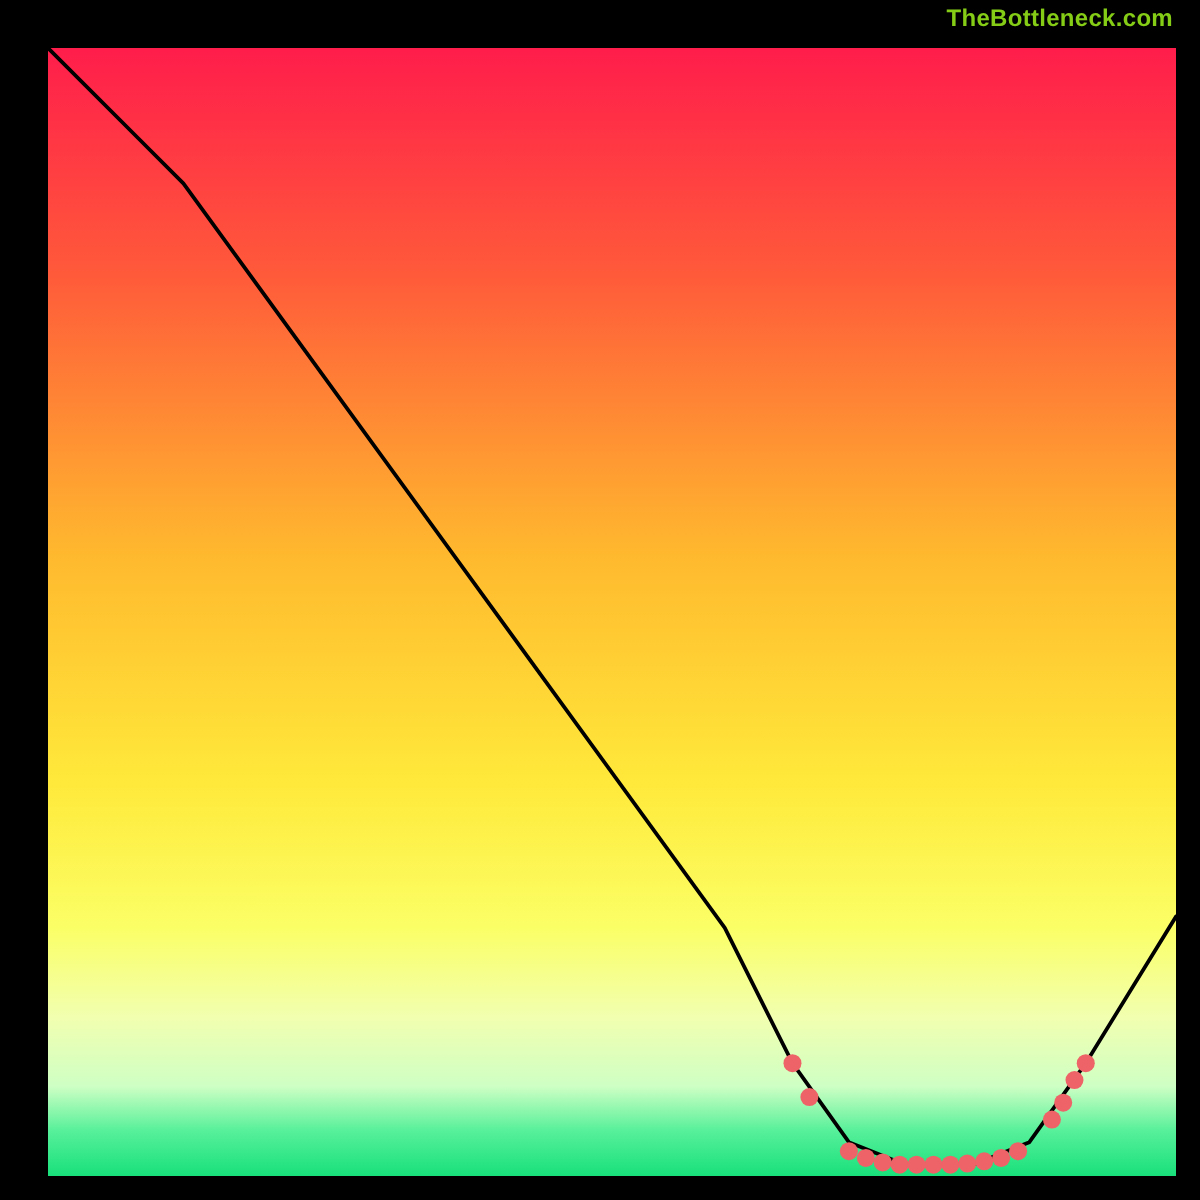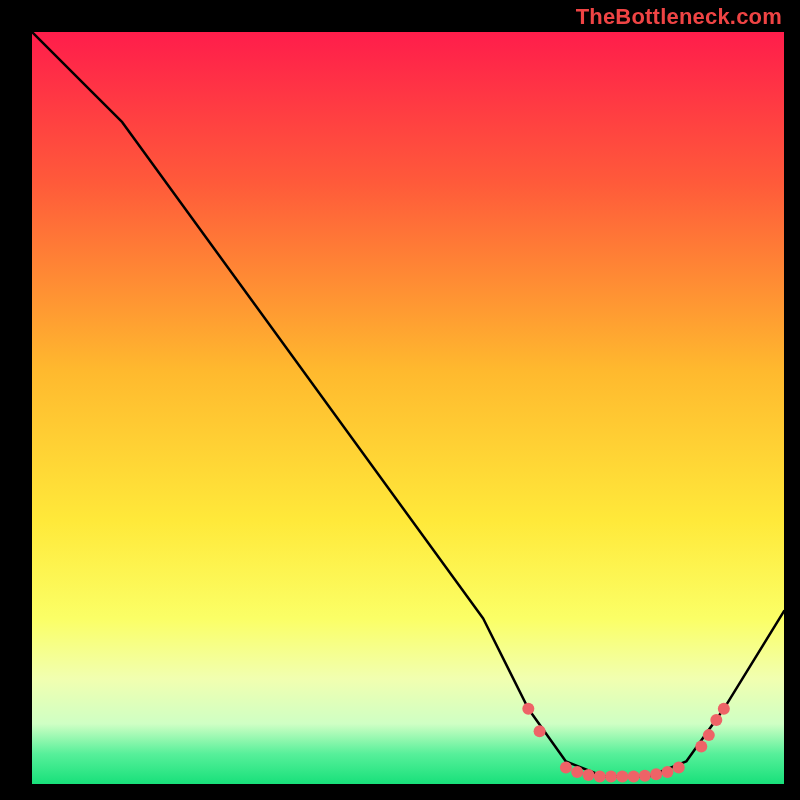--- a/index.html
+++ b/index.html
@@ -14,23 +14,23 @@
   .frame {
     position: relative;
     width: 800px;
     height: 800px;
     background: #000;
   }
   .watermark {
     position: absolute;
     top: 4px;
     right: 18px;
-    font-size: 22px;
+    font-size: 16px;
     font-weight: 600;
-    color: #ef4444;
+    color: #84cc16;
     letter-spacing: 0.2px;
     z-index: 10;
   }
   svg {
     position: absolute;
     top: 0;
     left: 0;
   }
 </style>
 </head>

